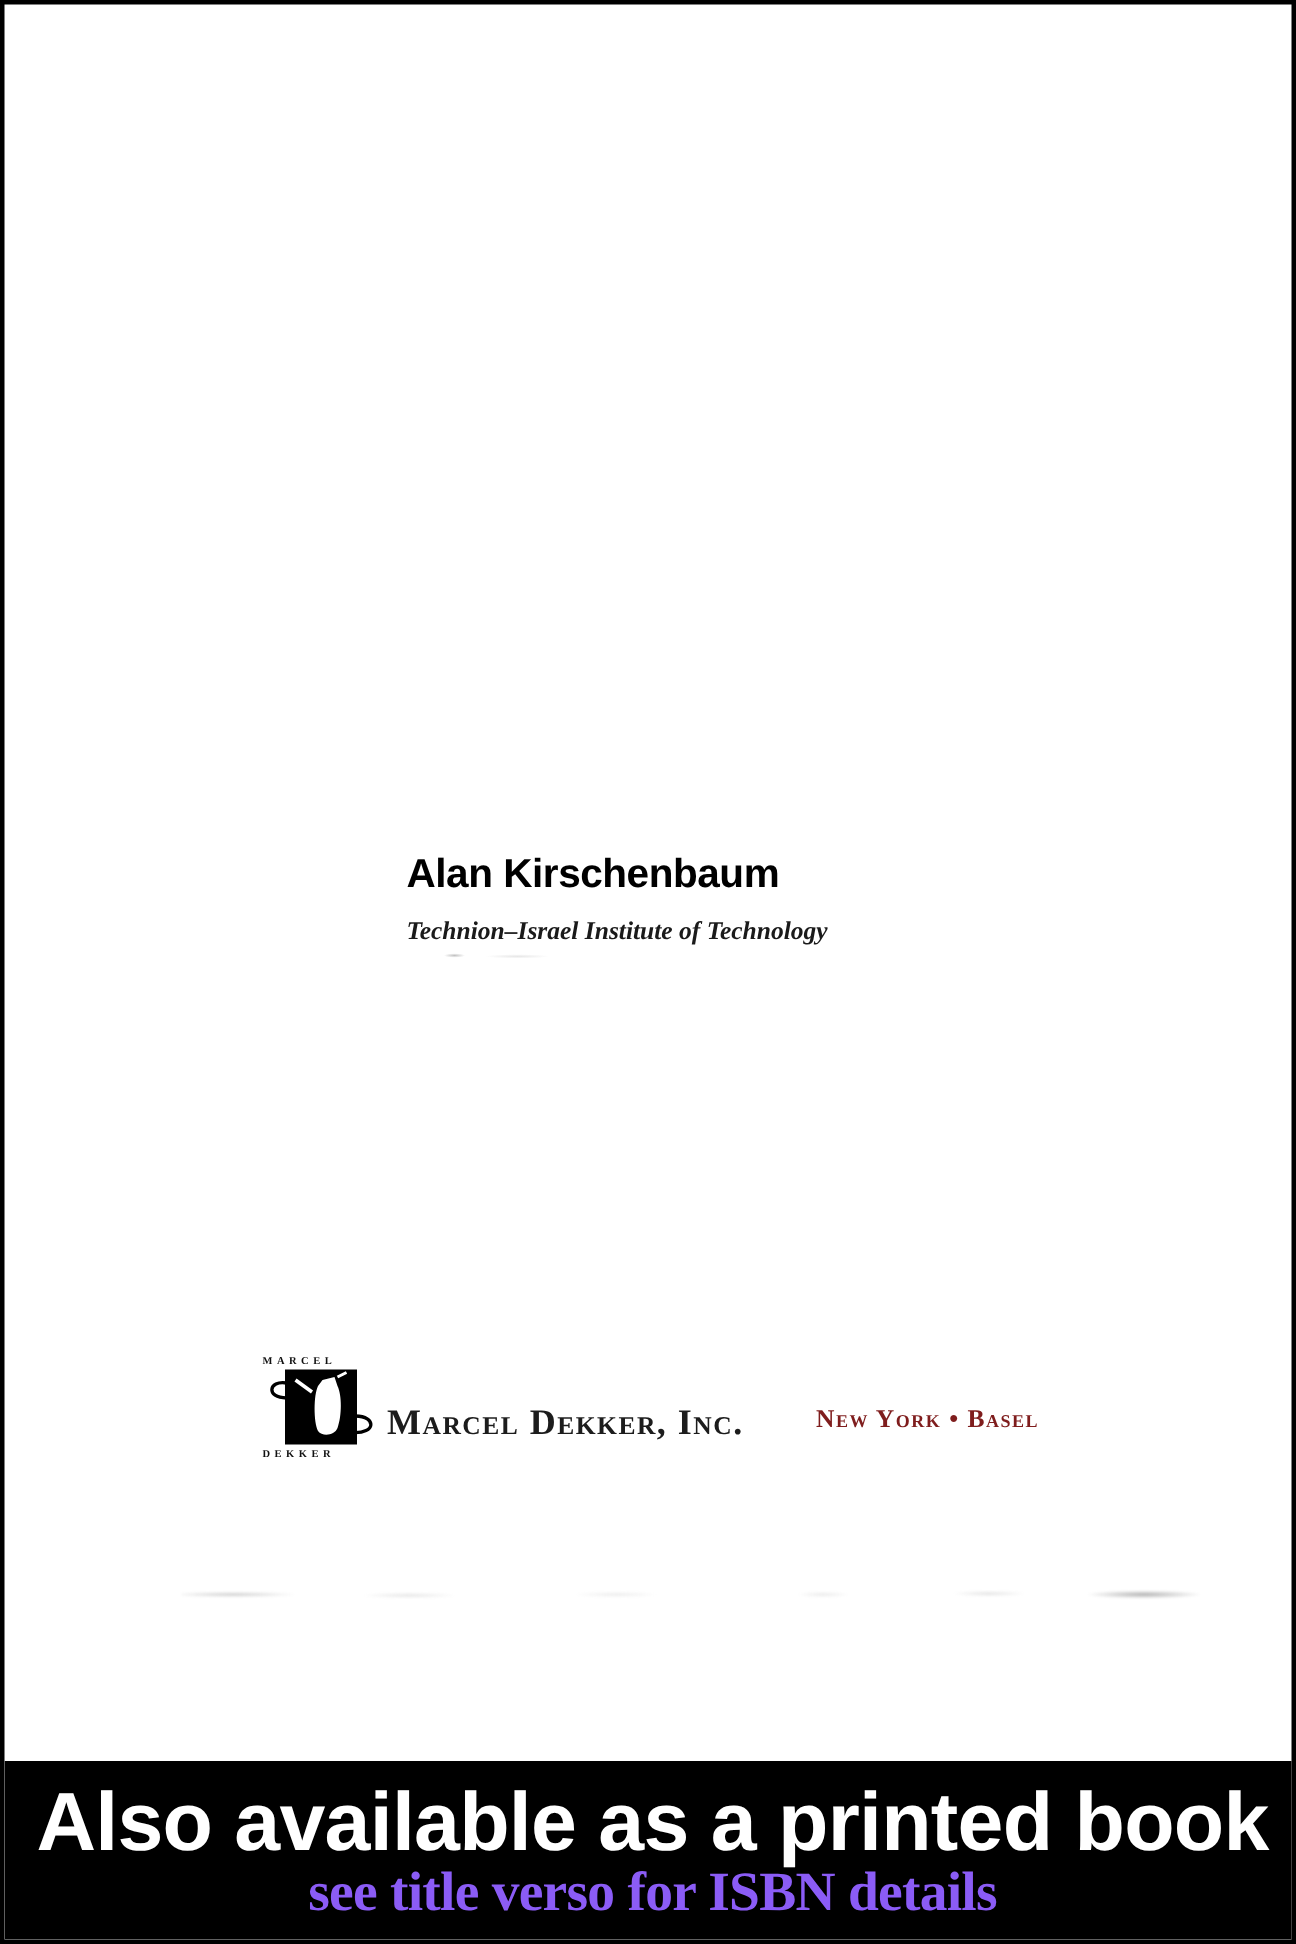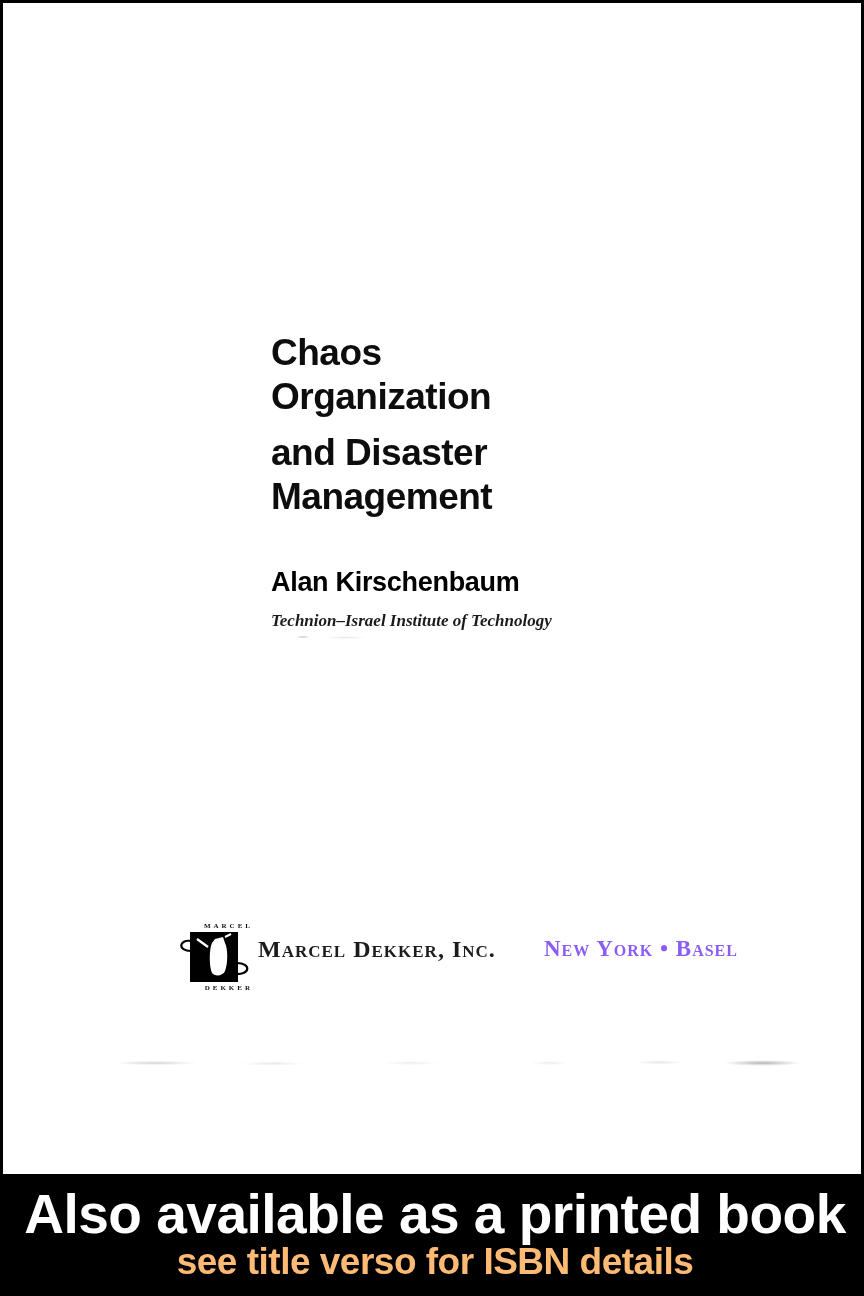--- a/index.html
+++ b/index.html
@@ -68,23 +68,23 @@
       radial-gradient(ellipse 30px 2px at 60% 60%, rgba(120,120,120,.18), transparent 70%);
     filter: blur(0.4px);
   }
 
   
   .publisher-row { position: absolute; left: 0; top: 900px; width: 864px; height: 100px; }
 
   .dekker-logo {
     position: absolute;
     left: 172px;
-    top: 19px;
+    top: 0;
     width: 78px;
-    text-align: right;
+    text-align: left;
   }
   .logo-word {
     font-family: "Liberation Serif", serif;
     font-weight: 700;
     font-size: 7px;
     letter-spacing: 3px;
     color: #111;
     line-height: 8px;
   }
   .logo-emblem { position: relative; width: 78px; height: 52px; margin: 1px 0; }
@@ -100,23 +100,23 @@
     letter-spacing: 1px;
     color: #1c1c1c;
   }
   .publisher-cities {
     position: absolute;
     left: 541px;
     top: 33px;
     font-family: "Liberation Serif", serif;
     font-variant: small-caps;
     font-weight: 600;
-    font-size: 23px;
+    font-size: 17px;
     letter-spacing: 1px;
-    color: #8b5cf6;
+    color: #7f1d1d;
   }
 
   
   .scan-artifact {
     position: absolute;
     left: 118px;
     top: 1054px;
     width: 690px;
     height: 12px;
     background:
@@ -146,44 +146,34 @@
   .banner-line1 {
     font-family: "Liberation Sans", sans-serif;
     font-weight: 700;
     font-size: 55px;
     line-height: 52px;
     letter-spacing: -0.5px;
     color: #ffffff;
     white-space: nowrap;
   }
   .banner-line2 {
-    font-family: Liberation Sans, sans-serif;
+    font-family: Liberation Serif, serif;
     font-weight: 700;
     font-size: 37px;
     line-height: 44px;
     letter-spacing: -0.5px;
-    color: #fdba74;
+    color: #8b5cf6;
     white-space: nowrap;
   }
 </style>
 </head>
 <body>
 
 <div class="scan-page">
 
-  <div class="title-block">
-    <div class="title-group-1">
-      <div class="title-line">Chaos</div>
-      <div class="title-line">Organization</div>
-    </div>
-    <div class="title-group-2">
-      <div class="title-line">and Disaster</div>
-      <div class="title-line">Management</div>
-    </div>
-  </div>
 
   <div class="author-block">
     <div class="author-name">Alan Kirschenbaum</div>
     <div class="author-affiliation">Technion–Israel Institute of Technology</div>
   </div>
   <div class="smudge-author"></div>
 
   <div class="publisher-row">
 
     <div class="dekker-logo">

